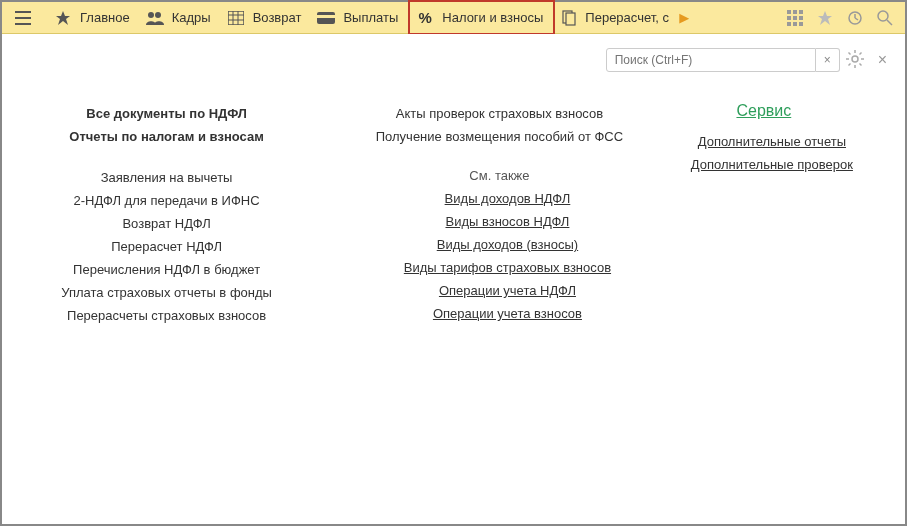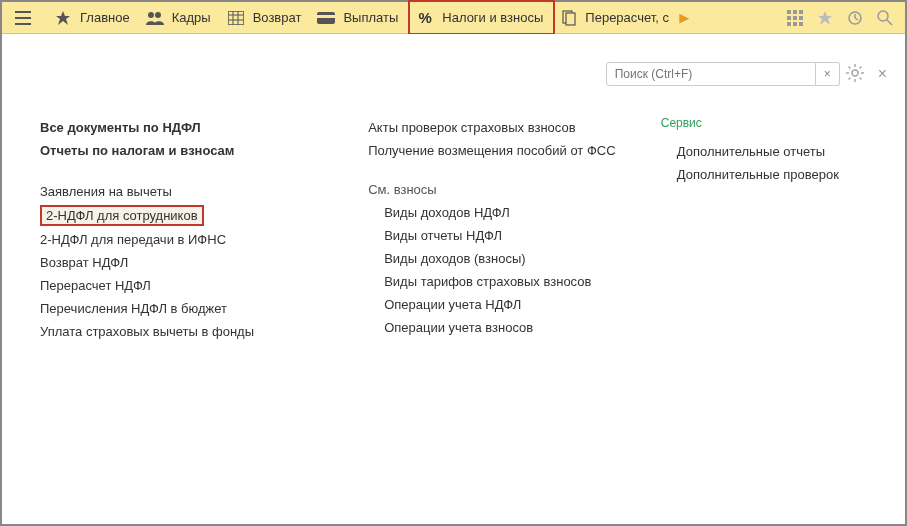--- a/index.html
+++ b/index.html
@@ -73,21 +73,21 @@
       align-items: center;
       justify-content: center;
       color: #888;
       cursor: pointer;
     }
     
     .content {
       flex: 1;
       background: #fff;
       position: relative;
-      padding: 28px 18px;
+      padding: 14px 18px;
     }
     .search-row {
       display: flex;
       justify-content: flex-end;
       align-items: center;
       gap: 6px;
       margin-bottom: 30px;
     }
     .search-box {
       display: flex;
@@ -125,20 +125,21 @@
     .gear-close .gi {
       color: #999;
       cursor: pointer;
       font-size: 15px;
     }
     
     .columns {
       display: flex;
       gap: 30px;
       padding: 0 20px;
+      text-align: center;
     }
     .col {
       display: flex;
       flex-direction: column;
     }
     .col1 { width: 270px; }
     .col2 { width: 280px; margin-left: 45px; }
     .col3 { width: 220px; }
     .col .item {
       padding: 4px 0;
@@ -156,27 +157,29 @@
     }
     .col .item.highlighted {
       border: 2px solid #c0392b;
       display: inline-block;
       padding: 1px 4px;
       margin: 2px 0;
       background: #f6f2e8;
     }
     .col .item.indent {
       padding-left: 16px;
+      text-decoration: underline;
     }
     .service-header {
       color: #2e9e5b;
-      font-size: 12px;
+      font-size: 16px;
       font-weight: normal;
       margin-bottom: 10px;
       cursor: pointer;
+      text-decoration: underline;
     }
     .spacer {
       height: 18px;
     }
     
     .icon svg, .ricon svg { display: block; }
   </style>
 </head>
 <body>
 
@@ -308,34 +311,34 @@
       </div>
     </div>
 
     <div class="columns">
 
       <div class="col col1">
         <div class="item bold">Все документы по НДФЛ</div>
         <div class="item bold">Отчеты по налогам и взносам</div>
         <div class="spacer"></div>
         <div class="item">Заявления на вычеты</div>
-        <div><span class="item highlighted"><span class="dotted">2-НДФЛ для сотрудников</span></span></div>
         <div class="item">2-НДФЛ для передачи в ИФНС</div>
         <div class="item">Возврат НДФЛ</div>
         <div class="item">Перерасчет НДФЛ</div>
         <div class="item">Перечисления НДФЛ в бюджет</div>
-        <div class="item">Уплата страховых вычеты в фонды</div>
+        <div class="item">Уплата страховых отчеты в фонды</div>
+        <div class="item">Перерасчеты страховых взносов</div>
       </div>
 
       <div class="col col2">
         <div class="item">Акты проверок страховых взносов</div>
         <div class="item">Получение возмещения пособий от ФСС</div>
-        <div class="item subheader">См. взносы</div>
+        <div class="item subheader">См. также</div>
         <div class="item indent">Виды доходов НДФЛ</div>
-        <div class="item indent">Виды отчеты НДФЛ</div>
+        <div class="item indent">Виды взносов НДФЛ</div>
         <div class="item indent">Виды доходов (взносы)</div>
         <div class="item indent">Виды тарифов страховых взносов</div>
         <div class="item indent">Операции учета НДФЛ</div>
         <div class="item indent">Операции учета взносов</div>
       </div>
 
       <div class="col col3">
         <div class="service-header">Сервис</div>
         <div class="item indent">Дополнительные отчеты</div>
         <div class="item indent">Дополнительные проверок</div>

